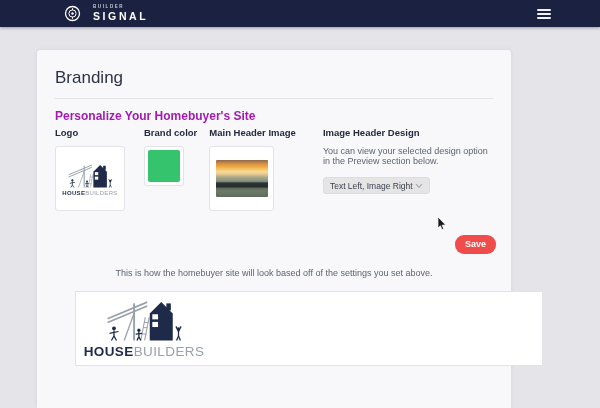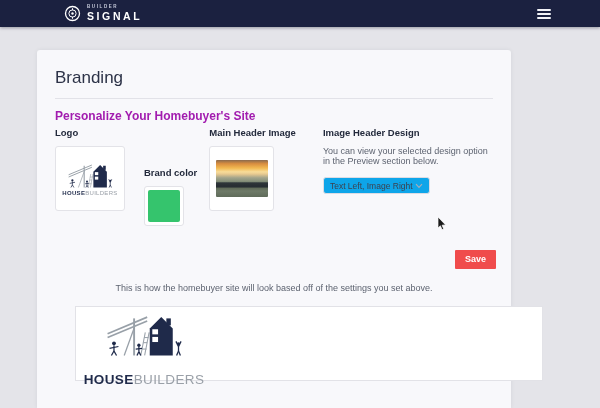--- a/index.html
+++ b/index.html
@@ -9,21 +9,21 @@
     background:#e4e4e9;
     position:relative;
   }
   
   .navbar {
     position:absolute; top:0; left:0; right:0; height:27px;
     display:flex; align-items:center; justify-content:space-between;
     padding:0 46px 0 64px;
     box-shadow:0 1px 3px rgba(10,14,35,.35);
   }
-  .brand { display:flex; align-items:center; gap:6px; }
+  .brand { display:flex; align-items:center; gap:12px; }
   .brand-text { display:flex; flex-direction:column; line-height:1; }
   .brand-top { font-size:4.5px; letter-spacing:1.6px; color:#c7cbdb; font-weight:bold; margin-bottom:1.5px; }
   .brand-name { font-size:10.5px; letter-spacing:2.6px; color:#ffffff; font-weight:bold; }
   .menu-btn { background:none; border:none; cursor:pointer; display:flex; flex-direction:column; gap:2px; padding:3px; }
   .menu-btn span { display:block; width:14px; height:2px; background:#f2f3f7; border-radius:1px; }
 
   
   .panel {
     position:absolute; left:37px; top:50px; width:474px; height:358px;
     background:#f8f8fb; border-radius:3px 3px 0 0;
@@ -32,21 +32,21 @@
   }
   .page-title { font-size:17px; font-weight:500; color:#2c3247; margin:4px 0 10px; }
   .divider { height:1px; background:#e2e2e8; margin-bottom:10px; }
   .section-heading { font-size:12px; font-weight:bold; color:#a21caf; margin-bottom:4px; }
   .section-desc { font-size:9px; color:#5d6370; margin-bottom:16px; }
 
   
   .form-row { display:flex; margin-bottom:24px; }
   .field-label { display:block; font-size:9.5px; font-weight:bold; color:#232a3c; margin-bottom:8px; }
   .col-logo { margin-right:19px; }
-  .col-color { margin-right:12px; min-width:52px;margin-top:40px; }
+  .col-color { margin-right:12px; min-width:52px; }
   .col-image { margin-right:27px; }
   .col-design { flex:1; }
 
   .logo-box {
     width:70px; height:65px; background:#fff; border:1px solid #e3e3e8; border-radius:3px;
     display:flex; flex-direction:column; align-items:center; justify-content:center; cursor:pointer;
   }
   .logo-box .logo-text { font-size:6px; letter-spacing:.3px; margin-top:1px; }
   .logo-text b { color:#1f2a4a; font-weight:bold; }
   .logo-text i { color:#9aa0a8; font-style:normal; }
@@ -65,41 +65,41 @@
     width:52px; height:37px; border-radius:1px;
     background:
       linear-gradient(180deg, rgba(0,0,0,0) 58%, rgba(28,34,44,.8) 62%, rgba(28,34,44,.8) 73%, rgba(0,0,0,0) 76%),
       linear-gradient(180deg,
         #8a6a4e 0%, #d98e3f 10%, #f2b952 22%, #f7dc9a 32%, #e8c98f 38%,
         #a3a48b 48%, #7d8a75 60%, #55604c 70%, #6e7a68 84%, #5f6b5a 100%);
   }
 
   .design-help { font-size:9px; color:#5d6370; margin-bottom:11px; }
   .dropdown {
-    width:107px; height:17px; background:#0ea5e9; border:1px solid #dcdce3; border-radius:3px;
+    width:107px; height:17px; background:#e5e5e5; border:1px solid #dcdce3; border-radius:3px;
     display:flex; align-items:center; justify-content:space-between; padding:0 6px;
     cursor:pointer;
   }
   .dropdown-label { font-size:8.5px; color:#3c4250; }
 
   .save-row { display:flex; justify-content:flex-end; margin:0 -3px 14px 0; }
   .save-btn {
     border:none; color:#fff; font-size:9px; font-weight:bold;
-    padding:4px 10px 5px; border-radius:1px; cursor:pointer;
+    padding:4px 10px 5px; border-radius:9px; cursor:pointer;
     font-family:"Liberation Sans", sans-serif;
   }
 
   
   .preview-card {
     margin-left:20px; width:468px; height:75px;
     background:#fff; border:1px solid #e2e2e7;
     padding:5px 0 0 13px;
   }
   .site-logo { display:flex; flex-direction:column; width:110px; align-items:center; }
-  .site-logo-text { font-size:13.5px; letter-spacing:.4px; margin-top:14px; white-space:nowrap; }
+  .site-logo-text { font-size:13.5px; letter-spacing:.4px; margin-top:1px; white-space:nowrap; }
   .site-logo-text b { color:#1f2a4a; font-weight:bold; }
   .site-logo-text i { color:#9aa0a8; font-style:normal; }
 
   .cursor { position:absolute; left:437px; top:217px; width:10px; height:14px; pointer-events:none; }
   .hidden-defs { position:absolute; width:0; height:0; overflow:hidden; }
 </style>
 </head>
 <body>
 
 <svg class="hidden-defs" aria-hidden="true">

